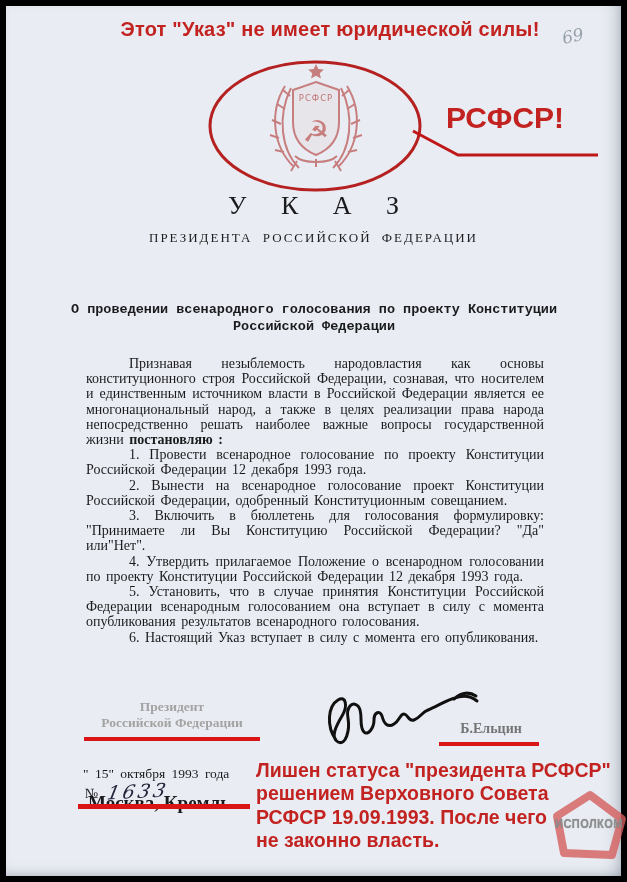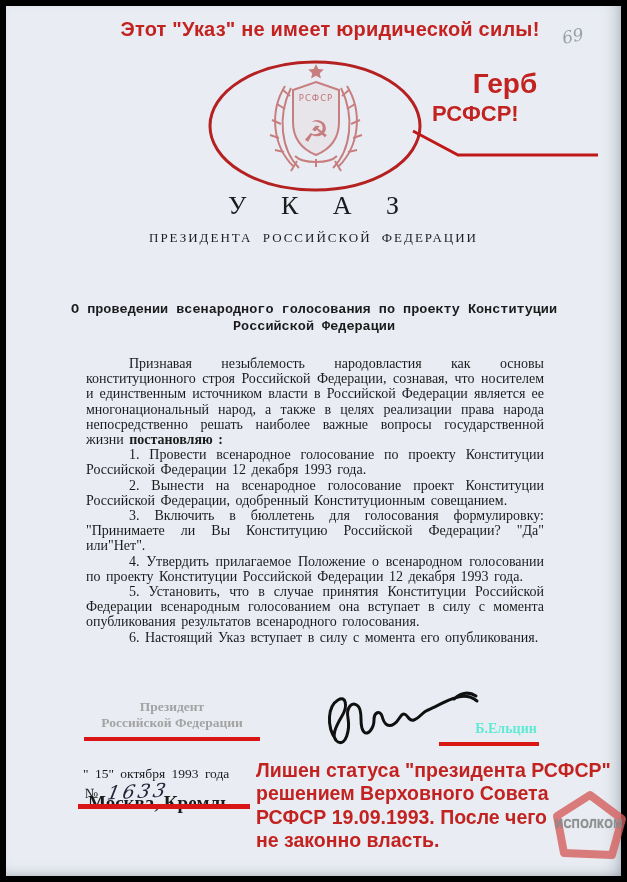--- a/index.html
+++ b/index.html
@@ -7,35 +7,35 @@
          font-family:"Liberation Serif",serif;}
   .paper{position:absolute;inset:6px;background:#e9edf3;
          box-shadow:inset -14px 0 18px -14px rgba(60,70,90,.45), inset 0 -10px 14px -10px rgba(60,70,90,.35);}
   .abs{position:absolute;}
   
   .claim{font-family:"Liberation Sans",sans-serif;font-weight:bold;color:#c32320;}
   .top-claim{left:120px;top:18px;width:420px;text-align:center;font-size:20px;letter-spacing:.2px;}
   .pencil{left:562px;top:26px;font-style:italic;font-size:17px;color:#98a1aa;
           font-family:"DejaVu Serif",serif;transform:rotate(-12deg);}
   .gerb1{left:440px;top:68px;width:130px;text-align:center;font-size:28px;}
-  .gerb2{left:432px;top:101px;width:146px;text-align:left;font-size:22px;}
+  .gerb2{left:432px;top:101px;width:146px;text-align:center;font-size:30px;}
   
   .doc-title{left:0;right:0;top:191px;text-align:center;font-size:26px;color:#1b1b1d;
              letter-spacing:14px;text-indent:14px;}
   .doc-subtitle{left:0;right:0;top:230px;text-align:center;font-size:13px;color:#1e1e20;
                 letter-spacing:2px;word-spacing:5px;}
   .subject{left:64px;top:302px;width:500px;text-align:center;font-weight:bold;
            font-size:13.5px;line-height:16.5px;color:#1b1b1d;font-family:Liberation Mono, monospace;}
   .body-text{left:86px;top:356px;width:458px;font-size:14px;line-height:15.2px;
              text-align:justify;word-spacing:2px;color:#1b1b1d;}
   .body-text p{margin:0;text-indent:43px;}
   .sig-post{left:84px;top:699px;width:176px;text-align:center;font-weight:bold;
             font-size:13.5px;line-height:16px;color:#a3a3a3;}
-  .sig-name{left:456px;top:721px;width:100px;text-align:center;font-weight:bold;
-            font-size:14px;color:#5eead4;}
+  .sig-name{left:441px;top:721px;width:100px;text-align:center;font-weight:bold;
+            font-size:14px;color:#737373;}
   .redline{background:#d91515;}
   .ul-post{left:84px;top:737px;width:176px;height:3.5px;}
   .ul-name{left:439px;top:742px;width:100px;height:3.5px;}
   .ul-footer{left:78px;top:804px;width:172px;height:5px;}
   .place{left:88px;top:748px;font-size:19px;font-weight:bold;color:#1b1b1d;margin-top:44px;}
   .date{left:83px;top:766px;font-size:13.5px;color:#1b1b1d;word-spacing:3px;}
   .numrow{left:85px;top:780px;font-size:14px;color:#1b1b1d;}
   .hand-num{display:inline-block;margin-left:10px;font-family:"DejaVu Serif",serif;
             font-style:italic;font-size:19px;letter-spacing:3px;color:#23233a;
             transform:skewX(-14deg) rotate(-3deg);}
@@ -78,21 +78,20 @@
     </g>
   </svg>
 
   <svg class="abs" style="left:207px;top:59px;" width="216" height="134" viewBox="0 0 216 134">
     <ellipse cx="108" cy="67" rx="105" ry="64" fill="none" stroke="#b52020" stroke-width="3"></ellipse>
   </svg>
 
   <svg class="abs" style="left:408px;top:124px;" width="192" height="38" viewBox="0 0 192 38">
     <polyline points="5,7 50,31 190,31" fill="none" stroke="#c01818" stroke-width="3"></polyline>
   </svg>
-  <div class="abs claim gerb1">Герб</div>
   <div class="abs claim gerb2">РСФСР!</div>
 
   <div class="abs doc-title">У К А З</div>
   <div class="abs doc-subtitle">ПРЕЗИДЕНТА РОССИЙСКОЙ ФЕДЕРАЦИИ</div>
   <div class="abs subject">
     <div>О проведении всенародного голосования по проекту Конституции</div>
     <div>Российской Федерации</div>
   </div>
 
   <div class="abs body-text">

